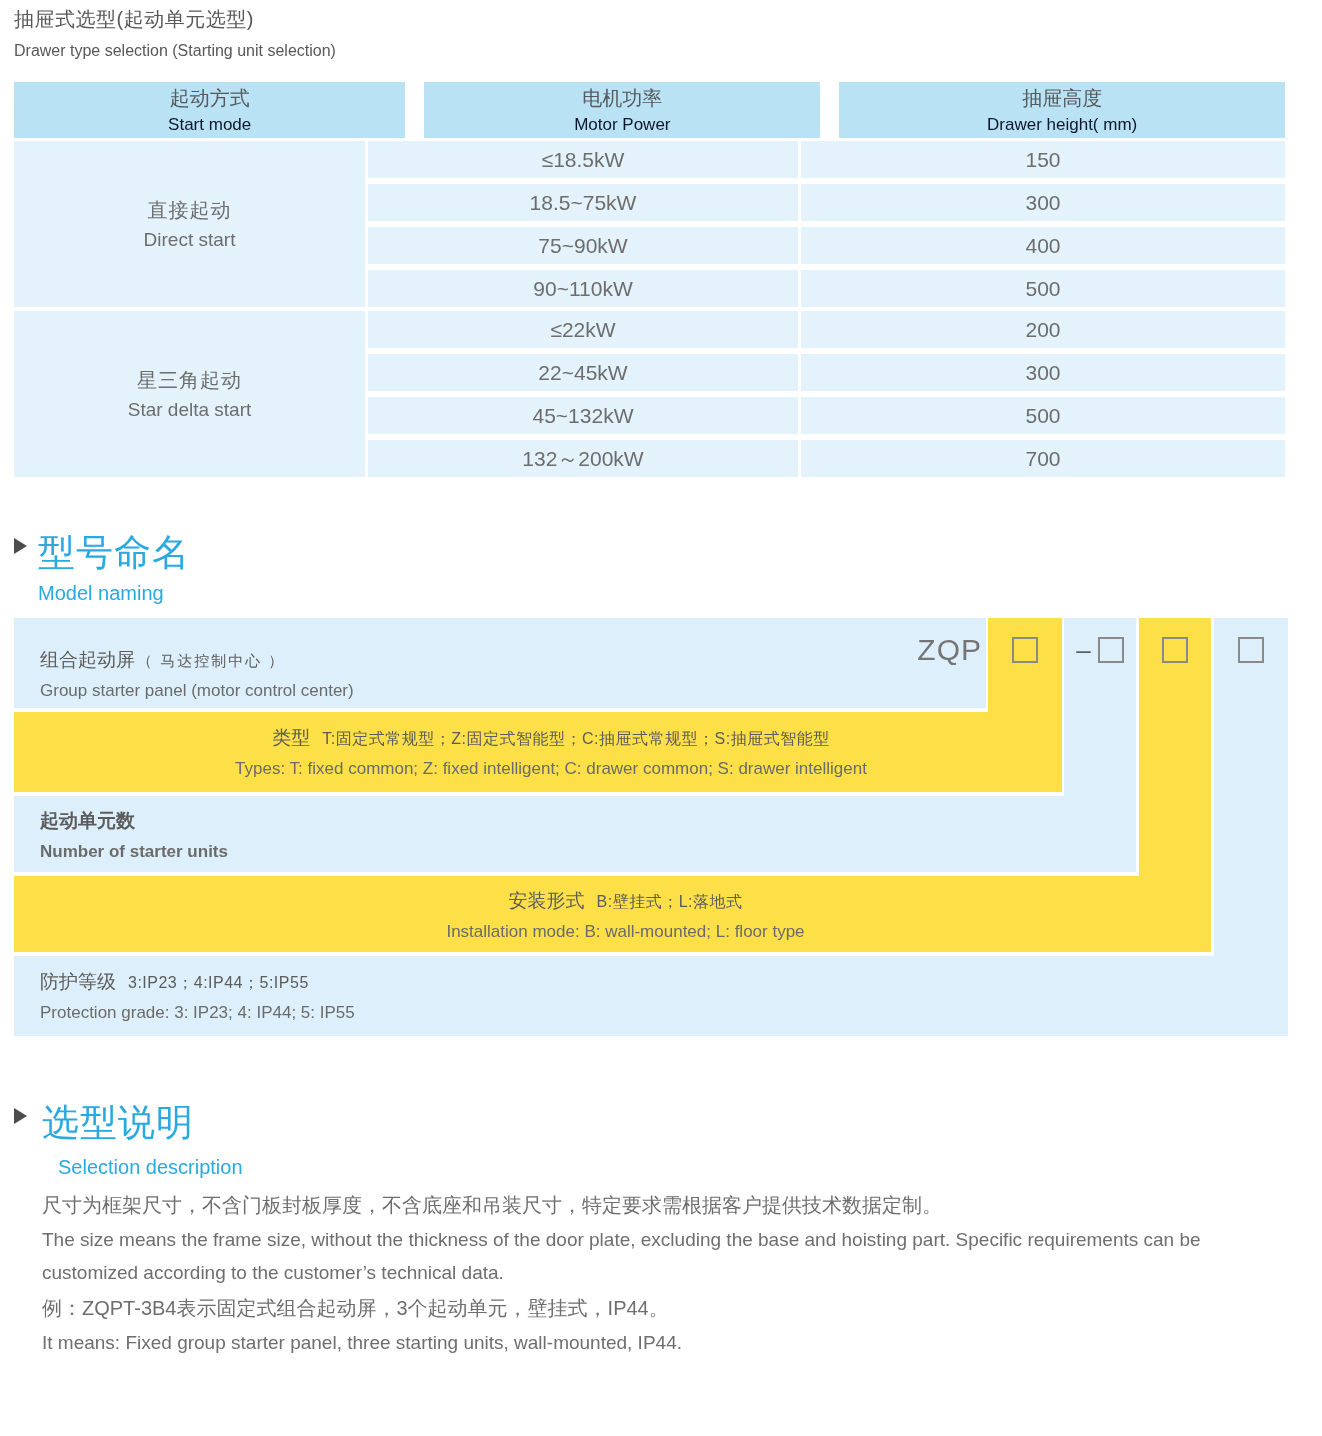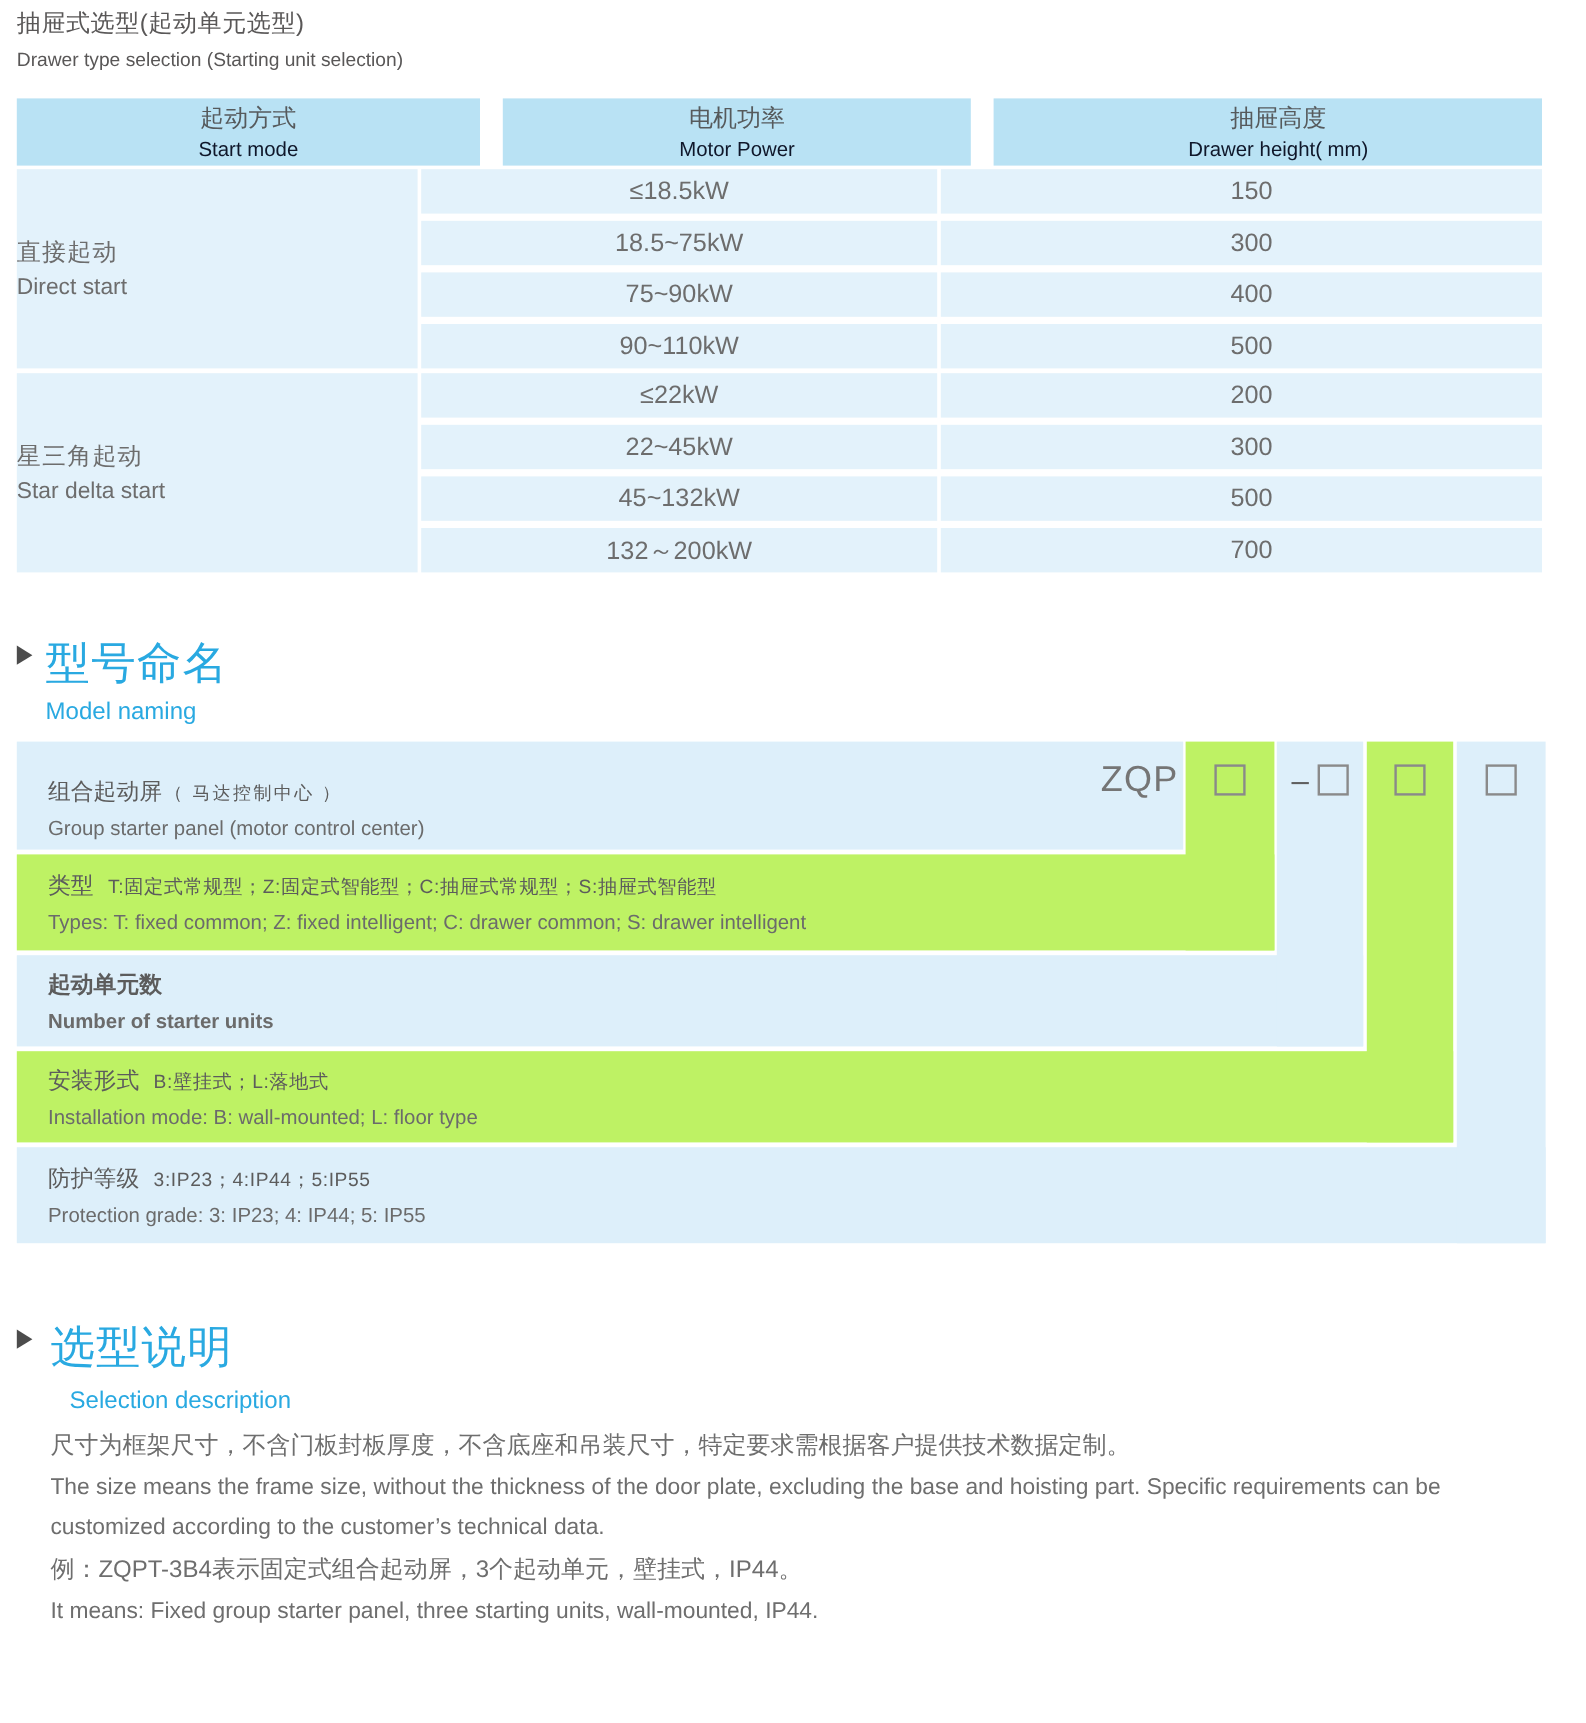--- a/index.html
+++ b/index.html
@@ -18,27 +18,27 @@
 
   
   .sel-table { left:14px; top:82px; width:1271px; }
   .t-head { display:flex; gap:19px; }
   .t-head .th {
     background:#b9e2f4; height:56px;
     display:flex; flex-direction:column; justify-content:center; align-items:center;
   }
   .th .cn { font-size:20px; color:#565a5c; }
   .th .en { font-size:17px; color:#0f172a; margin-top:3px; }
-  .w1 { width:425px; } .w2 { width:430px; } .w3 { width:484px;padding-left:17px; }
+  .w1 { width:425px; } .w2 { width:430px; } .w3 { width:484px; }
 
   .t-group { display:flex; gap:3px; margin-top:3px; }
   .t-group + .t-group { margin-top:4px; }
   .mode-cell {
     width:425px; background:#e3f2fb;
-    display:flex; flex-direction:column; justify-content:center; 
+    display:flex; flex-direction:column; justify-content:center; align-items:center;
   }
   .mode-cell .cn { font-size:20px; color:#6d6d6d; letter-spacing:1px; }
   .mode-cell .en { font-size:19px; color:#6d6d6d; margin-top:5px; }
   .g-rows { display:flex; flex-direction:column; gap:6px; }
   .g-row { display:flex; gap:3px; }
   .cell {
     background:#e3f2fb; height:37px;
     display:flex; justify-content:center; align-items:center;
     font-size:21px; color:#6d6d6d;
   }
@@ -57,21 +57,21 @@
   #sec1 .cn { margin-left:24px; }
   #sec1 .en { margin-left:24px; margin-top:4px; }
   #sec2 { left:14px; top:1098px; }
   #sec2 .cn { margin-left:28px; }
   #sec2 .en { margin-left:44px; margin-top:8px; }
 
   
   .diagram { left:14px; top:618px; width:1274px; height:420px; }
   .band { position:absolute; }
   .blue { background:#ddeffa; }
-  .gray { background:#bef264; }
+  .gray { background:#fde047;text-align:center; }
   #r1 { left:0; top:0;     width:972px;  height:90px; }
   #r2 { left:0; top:94px;  width:1048px; height:80px; }
   #r3 { left:0; top:178px; width:1122px; height:76px;font-weight:bold; }
   #r4 { left:0; top:258px; width:1197px; height:76px; }
   #r5 { left:0; top:338px; width:1274px; height:80px; }
   #c1 { left:974px;  top:0; width:74px; height:174px; }
   #c2 { left:1050px; top:0; width:72px; height:254px; }
   #c3 { left:1125px; top:0; width:72px; height:334px; }
   #c4 { left:1200px; top:0; width:74px; height:418px; }
 

